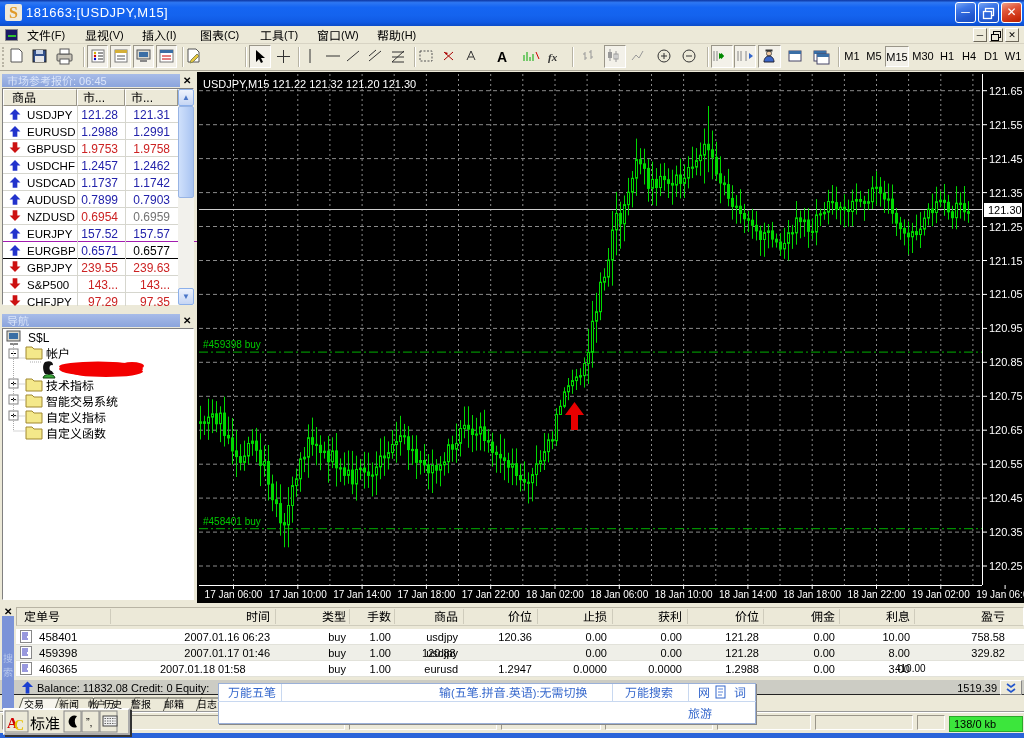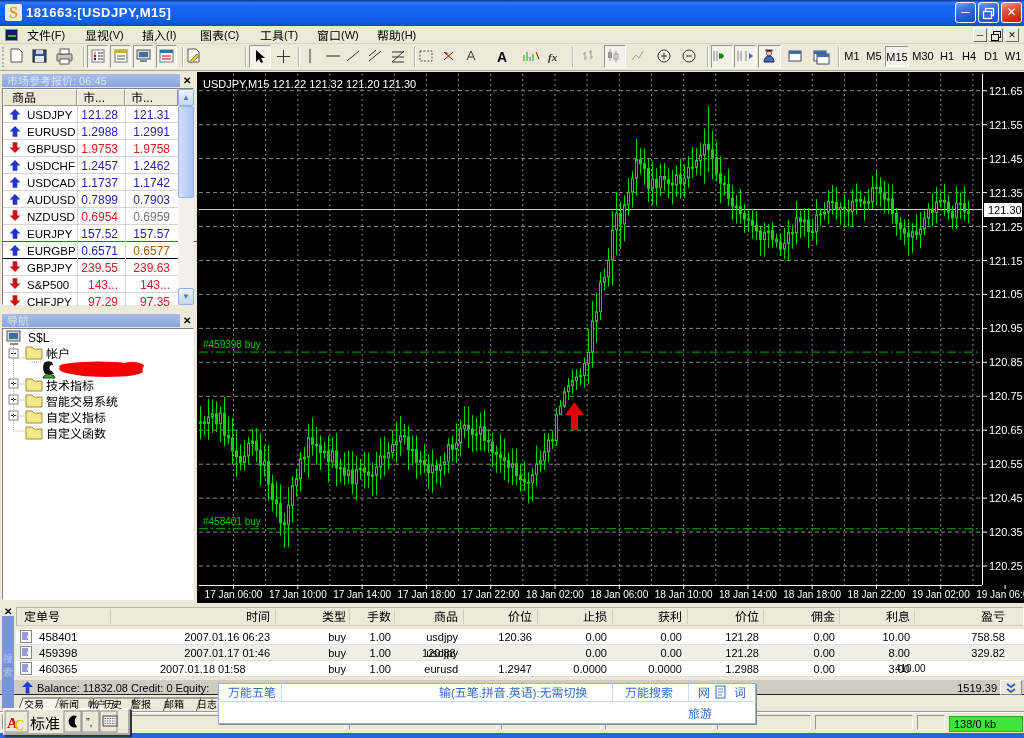--- a/index.html
+++ b/index.html
@@ -1,16 +1,16 @@
 <!DOCTYPE html>
 <html><head><meta charset="utf-8"><style>*{margin:0;padding:0;box-sizing:border-box}body{width:1024px;height:738px;font-family:"Liberation Sans",sans-serif;overflow:hidden}#pg{position:relative;width:1024px;height:738px;background:#ece9d8;overflow:hidden}.a{position:absolute}svg.t{position:absolute;left:0;top:0;width:1024px;height:738px;pointer-events:none}.tbtn{position:absolute;top:2px;width:21px;height:21px;border-radius:3px;border:1px solid #fff;background:linear-gradient(160deg,#7aa7f4 0%,#3e77e8 30%,#2258cf 70%,#1b4ec4 100%);color:#fff;font-size:12px;text-align:center;line-height:19px}.sep{position:absolute;top:47px;width:2px;height:20px;border-left:1px solid #b8b4a4;border-right:1px solid #fff}.pressed{position:absolute;top:45px;height:23px;background:#f3f1e9;border:1px solid;border-color:#9a9689 #fff #fff #9a9689}.tf{position:absolute;top:46px;height:21px;font-size:11px;color:#000;text-align:center;line-height:21px}</style></head><body>
 <div id="pg">
     <div class="a" style="left:0;top:0;width:1024px;height:26px;background:linear-gradient(180deg,#0c35a0 0%,#2e77f2 10%,#1565f2 28%,#1463ee 60%,#105ae4 85%,#0c4cc8 100%)"></div>
     <div class="a" style="left:5px;top:4px;width:17px;height:17px;background:#efeadb;border-radius:2px;font-family:'Liberation Serif',serif;font-weight:bold;font-size:16px;color:#e09a28;text-align:center;line-height:17px">S</div>
-    <div class="a" style="left:26px;top:5px;font-size:13px;font-weight:bold;color:#fff;letter-spacing:.5px">181663:[USDJPY,M15]</div>
+    <div class="a" style="left:26px;top:5px;font-size:13px;font-weight:normal;color:#fff;letter-spacing:.5px">181663:[USDJPY,M15]</div>
     <div class="tbtn" style="left:955px">─</div>
     <div class="tbtn" style="left:978px"><svg width="13" height="13" viewBox="0 0 13 13" style="margin-top:4px">
         <rect x="3.5" y="1.5" width="8" height="7" fill="none" stroke="#fff" stroke-width="1.3"></rect>
         <rect x="1.5" y="4.5" width="8" height="7" fill="#2e68dc" stroke="#fff" stroke-width="1.3"></rect>
       </svg></div>
     <div class="tbtn" style="left:1001px;background:linear-gradient(160deg,#f0a088 0%,#e1573a 35%,#cc3012 75%,#b72000 100%)">✕</div>
     <div class="a" style="left:0;top:26px;width:1024px;height:18px;background:#ece9d8;border-bottom:1px solid #d8d4c4"></div>
     <div class="a" style="left:5px;top:29px;width:13px;height:12px;background:#1a1a66;border:1px solid #888">
       <div style="position:absolute;left:2px;top:5px;width:8px;height:2px;background:#2fc12f"></div>
     </div>
@@ -199,21 +199,21 @@
       <span style="position:absolute;left:119px;top:2px;width:48px;text-align:right;font-size:12px;color:#2222aa">157.57</span>
     </div>
     <div class="a" style="left:3px;top:242px;width:175px;height:17px;border-bottom:1px solid #000000">
       <svg width="14" height="12" style="position:absolute;left:5px;top:2px" viewBox="0 0 18 15">
         <path d="M6 15V8H2L9 1L16 8H12V15Z" fill="#2233cc"></path>
       </svg>
       <span style="position:absolute;left:24px;top:2.5px;font-size:11.5px;color:#000">EURGBP</span>
       <div style="position:absolute;left:74px;top:0;width:1px;height:17px;background:#d6d6ce"></div>
       <div style="position:absolute;left:122px;top:0;width:1px;height:17px;background:#d6d6ce"></div>
       <span style="position:absolute;left:75px;top:2px;width:40px;text-align:right;font-size:12px;color:#2222aa">0.6571</span>
-      <span style="position:absolute;left:119px;top:2px;width:48px;text-align:right;font-size:12px;color:#a16207">0.6577</span>
+      <span style="position:absolute;left:119px;top:2px;width:48px;text-align:right;font-size:12px;color:#000000">0.6577</span>
     </div>
     <div class="a" style="left:3px;top:259px;width:175px;height:17px;border-bottom:1px solid #d6d6ce">
       <svg width="14" height="12" style="position:absolute;left:5px;top:2px" viewBox="0 0 18 15">
         <path d="M6 0V7H2L9 14L16 7H12V0Z" fill="#cc1111"></path>
       </svg>
       <span style="position:absolute;left:24px;top:2.5px;font-size:11.5px;color:#000">GBPJPY</span>
       <div style="position:absolute;left:74px;top:0;width:1px;height:17px;background:#d6d6ce"></div>
       <div style="position:absolute;left:122px;top:0;width:1px;height:17px;background:#d6d6ce"></div>
       <span style="position:absolute;left:75px;top:2px;width:40px;text-align:right;font-size:12px;color:#cc2222">239.55</span>
       <span style="position:absolute;left:119px;top:2px;width:48px;text-align:right;font-size:12px;color:#cc2222">239.63</span>

